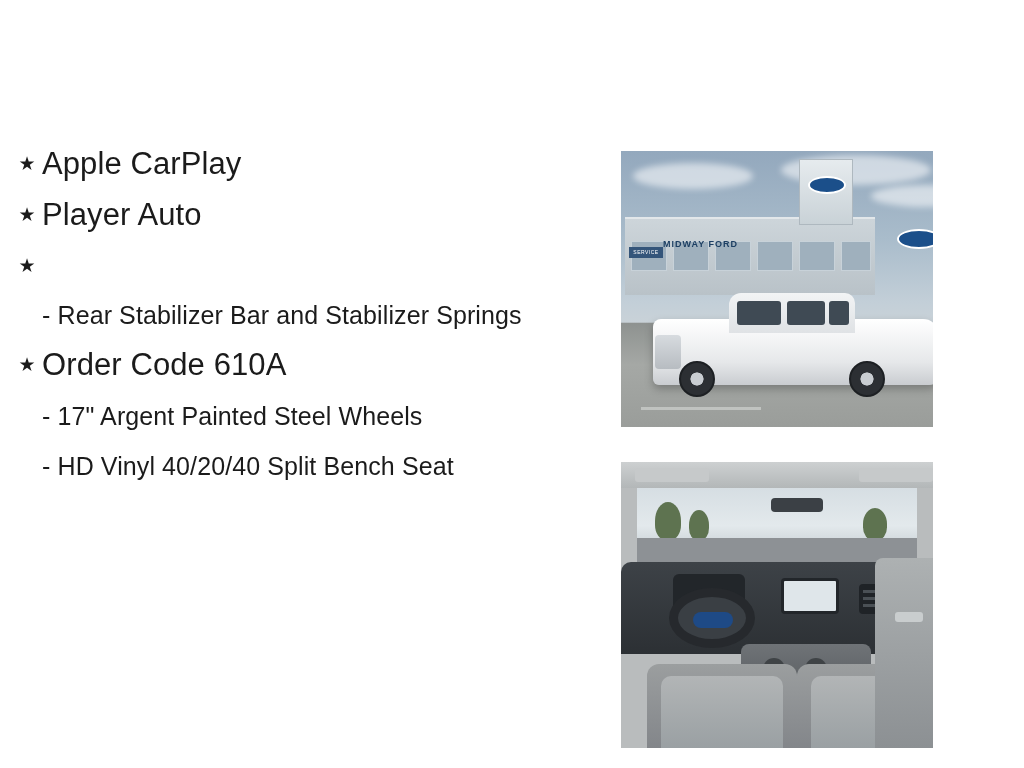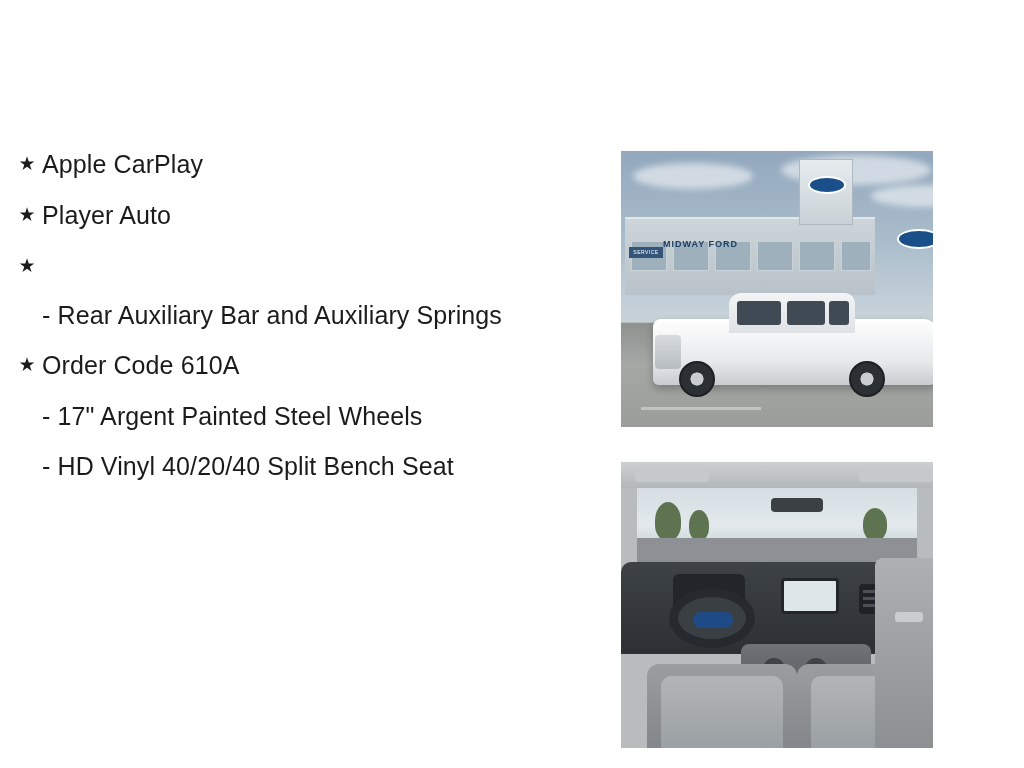--- a/index.html
+++ b/index.html
@@ -54,21 +54,21 @@
     flex: 0 0 auto;
     width: 30px;
     font-size: 19px;
     line-height: 30px;
     color: #1b1b1b;
     text-align: center;
     margin-top: 2px;
     user-select: none;
   }
   .feature-text {
-    font-size: 25px;
+    font-size: 31px;
     line-height: 34px;
     color: #1b1b1b;
     letter-spacing: 0.1px;
   }
   .sub {
     padding-left: 42px;
     font-size: 25px;
     line-height: 34px;
     color: #1b1b1b;
     margin-bottom: 16px;
@@ -287,21 +287,21 @@
       </div>
 
       <div class="feature">
         <span class="bullet-star">★</span>
         <span class="feature-text">Player Auto</span>
       </div>
 
       <div class="feature">
         <span class="bullet-star">★</span>
       </div>
-      <div class="sub">- Rear Auxiliary Bar and Auxiliary Springs</div>
+      <div class="sub">- Rear Stabilizer Bar and Stabilizer Springs</div>
 
       <div class="feature">
         <span class="bullet-star">★</span>
         <span class="feature-text">Order Code 610A</span>
       </div>
       <div class="sub">- 17" Argent Painted Steel Wheels</div>
       <div class="sub">- HD Vinyl 40/20/40 Split Bench Seat</div>
     </div>
 
     <div class="media">

